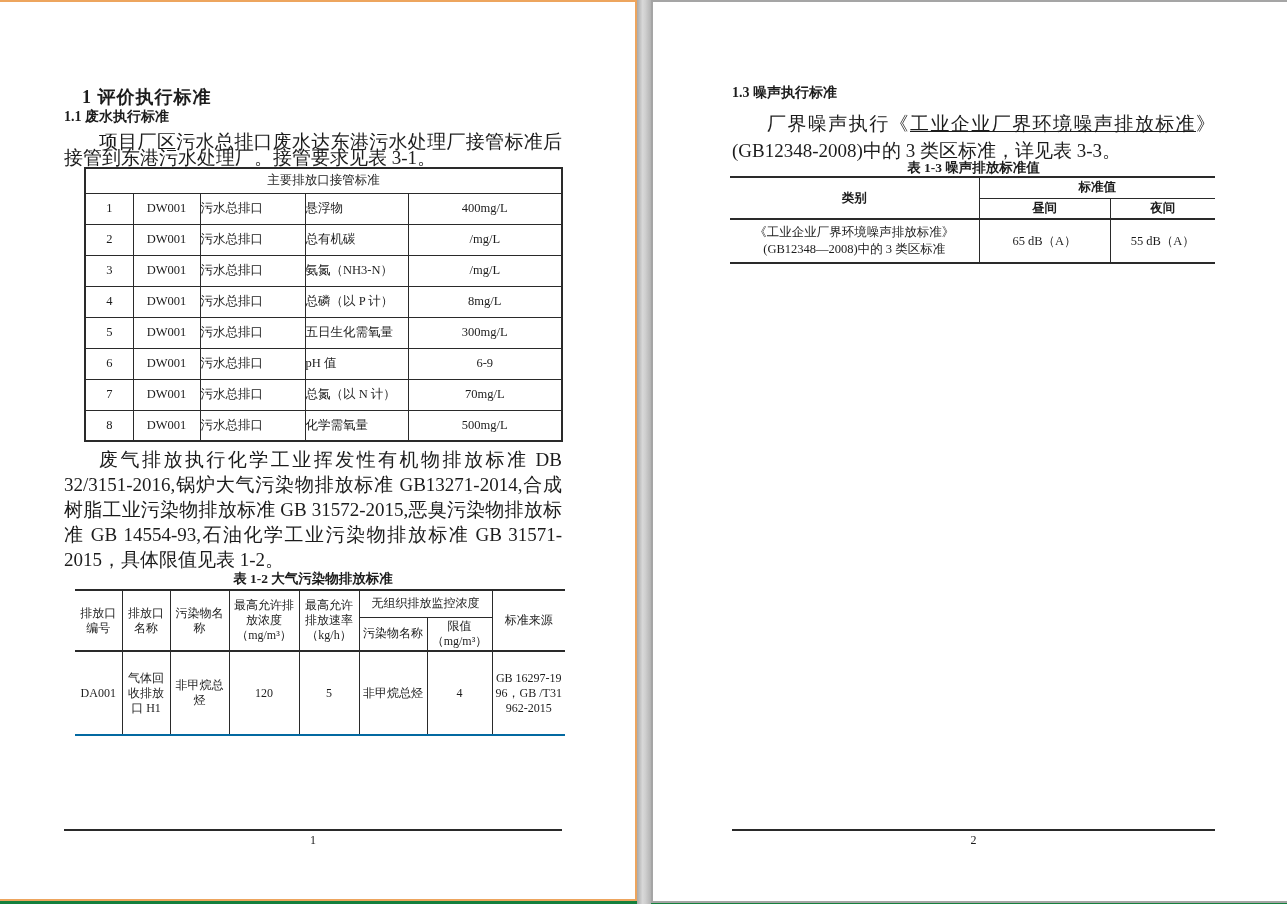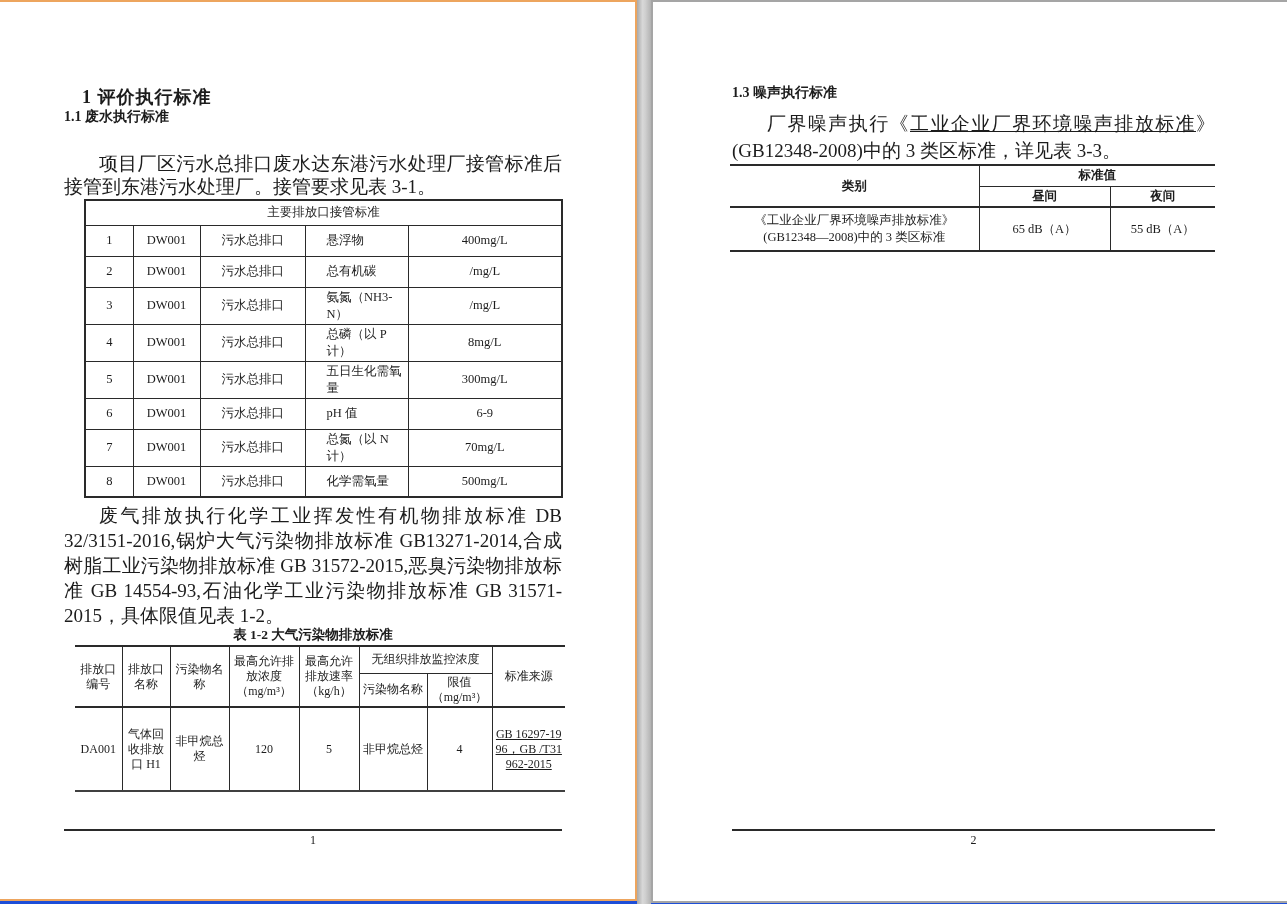--- a/index.html
+++ b/index.html
@@ -1,55 +1,55 @@
 <!DOCTYPE html>
 <html><head>
 <meta charset="utf-8">
 <style>
   * { margin:0; padding:0; box-sizing:border-box; }
   html,body { width:1287px; height:904px; }
   body { background:#cacaca; font-family:"Liberation Serif","DejaVu Serif",serif; color:#1c1c1c; }
-  .canvas { position:relative; width:1287px; height:904px; overflow:hidden; background:#1d4ed8; }
+  .canvas { position:relative; width:1287px; height:904px; overflow:hidden; background:#15803d; }
   .gap-strip { position:absolute; left:637px; top:0; width:14px; height:904px;
     background:linear-gradient(90deg,#a9a9a9 0%,#d8d8d8 40%,#cfcfcf 60%,#b2b2b2 100%); }
   .page { position:absolute; background:#ffffff; }
   .page-left  { left:-10px; top:0; width:647px; height:901px; border:2px solid #EDA55E; }
   .page-right { left:651px; top:0; width:650px; height:903px; border:2px solid #A5A5A5; border-right:none; }
   .content-l { position:absolute; left:72px; top:0; width:498px; }
   .content-r { position:absolute; left:79px; top:0; width:483px; }
   h1.doc { font-size:18px; line-height:22px; font-weight:bold; margin:84px 0 0 18px; letter-spacing:1px; }
   h2.doc { font-size:14px; line-height:18px; font-weight:bold; }
   .para { font-size:19px; text-align:justify; text-indent:35px; }
   .caption { font-size:13.5px; font-weight:bold; text-align:center; line-height:17px; }
   table { border-collapse:collapse; table-layout:fixed; }
   td { font-size:12.5px; text-align:center; vertical-align:middle; padding:1px 2px; overflow:hidden; }
   
   .t31 { margin:1px 0 0 20px; width:477px; border:2px solid #2a2a2a; }
   .t31 td { border:1px solid #2a2a2a; }
-  .t31 .al { text-align:left; padding-left:21px; }
+  .t31 .al { text-align:left; padding-left:0; }
   
-  .t12 { margin:2px 0 0 11px; width:490px; border-top:2px solid #2a2a2a; border-bottom:2px solid #404040; }
+  .t12 { margin:2px 0 0 11px; width:490px; border-top:2px solid #2a2a2a; border-bottom:2px solid #0369a1; }
   .t12 td { border:1px solid #2a2a2a; font-size:12px; line-height:15px; }
   .t12 td.nl { border-left:none; } .t12 td.nr { border-right:none; }
   .t12 tr.data td { border-top:2px solid #2a2a2a; }
-  .t12 td.brk { word-break:break-all;text-decoration:underline; }
+  .t12 td.brk { word-break:break-all; }
   
   .t13 { margin:0 0 0 -2px; width:485px; border-top:2px solid #2a2a2a; border-bottom:2px solid #2a2a2a; }
   .t13 td { border:1px solid #2a2a2a; font-weight:bold; font-size:12.5px; }
   .t13 td.nl { border-left:none; } .t13 td.nr { border-right:none; }
   .t13 tr.data td { border-top:2px solid #2a2a2a; font-weight:normal; }
   .footer { position:absolute; top:827px; }
   .footer-l { left:72px; width:498px; }
   .footer-r { left:79px; width:483px; }
   .footer-rule { border-top:2px solid #2a2a2a; height:0; }
   .pagenum { text-align:center; font-size:12px; margin-top:2px; }
   .ul { text-decoration:underline; }
   .sp12 { margin-top:53px; }
   .p12 { line-height:25px; margin-top:5px; }
-  .p11 { line-height:23px; margin-top:26px; }
+  .p11 { line-height:16px; margin-top:8px; }
   .cap11 { margin-top:1px; }
   .cap12 { margin-top:-2px; }
   .h13 { margin-top:82px; }
   .p13 { line-height:27px; margin-top:8px; }
   .cap13 { margin-top:-5px; }
   .h11 { }
 </style>
 </head>
 <body>
 
@@ -178,20 +178,21 @@
     <div class="footer footer-l">
       <div class="footer-rule"></div>
       <div class="pagenum">1</div>
     </div>
   </div>
 
   <div class="page page-right">
     <div class="content-r">
       <h2 class="doc h13">1.3 噪声执行标准</h2>
       <p class="para p13"><span>厂界噪声执行《</span><span class="ul">工业企业厂界环境噪声排放标准</span><span>》(GB12348-2008)中的 3 类区标准，详见表 3-3。</span></p>
+      <div class="caption cap13">表 1-3 噪声排放标准值</div>
 
       <table class="t13">
         <colgroup>
             <col style="width:249px">
             <col style="width:131px">
             <col style="width:105px">
           </colgroup>
         <tbody>
             <tr style="height:21px">
           <td rowspan="2" class="nl">类别</td>

